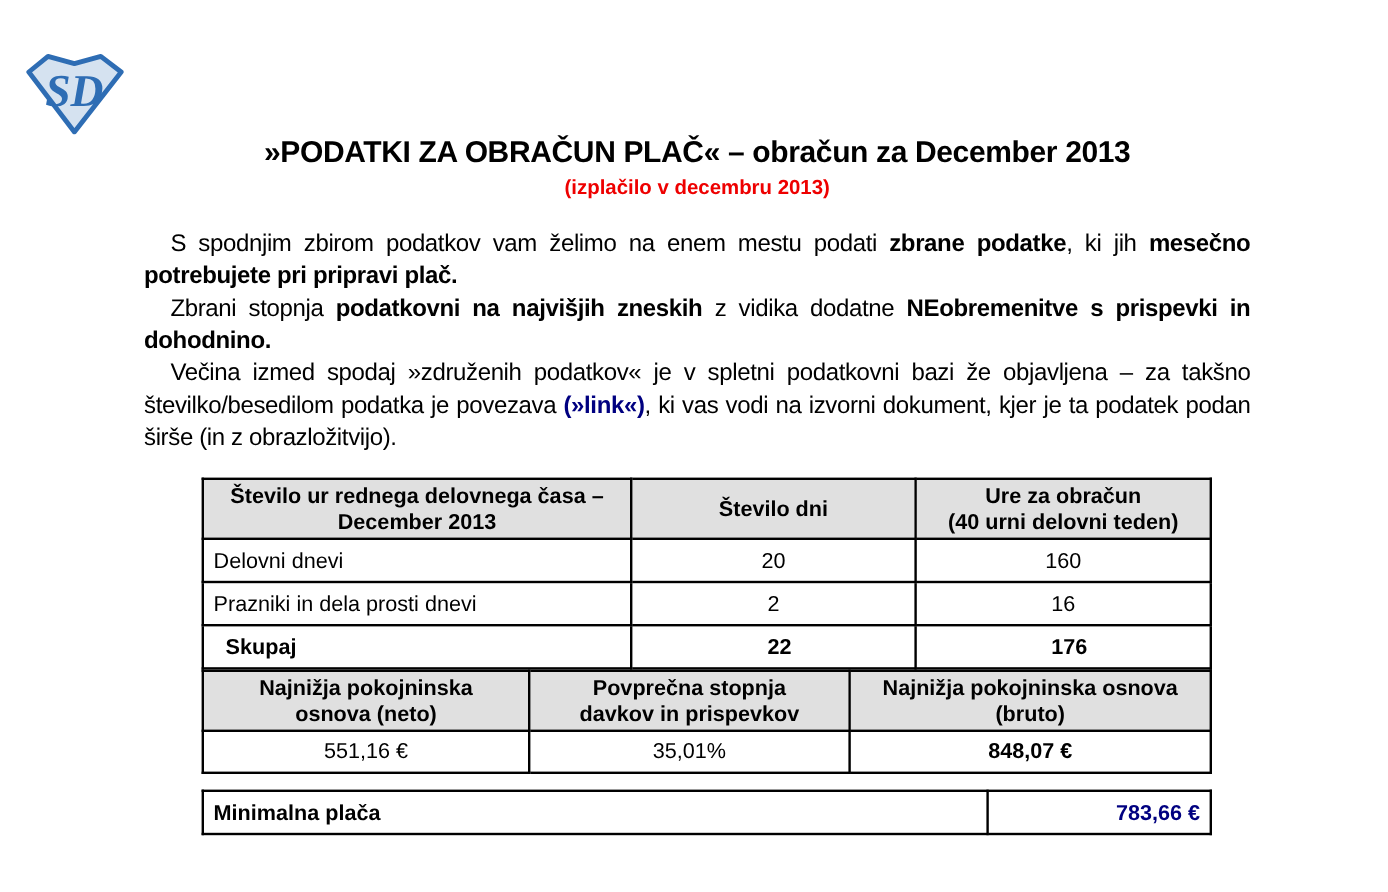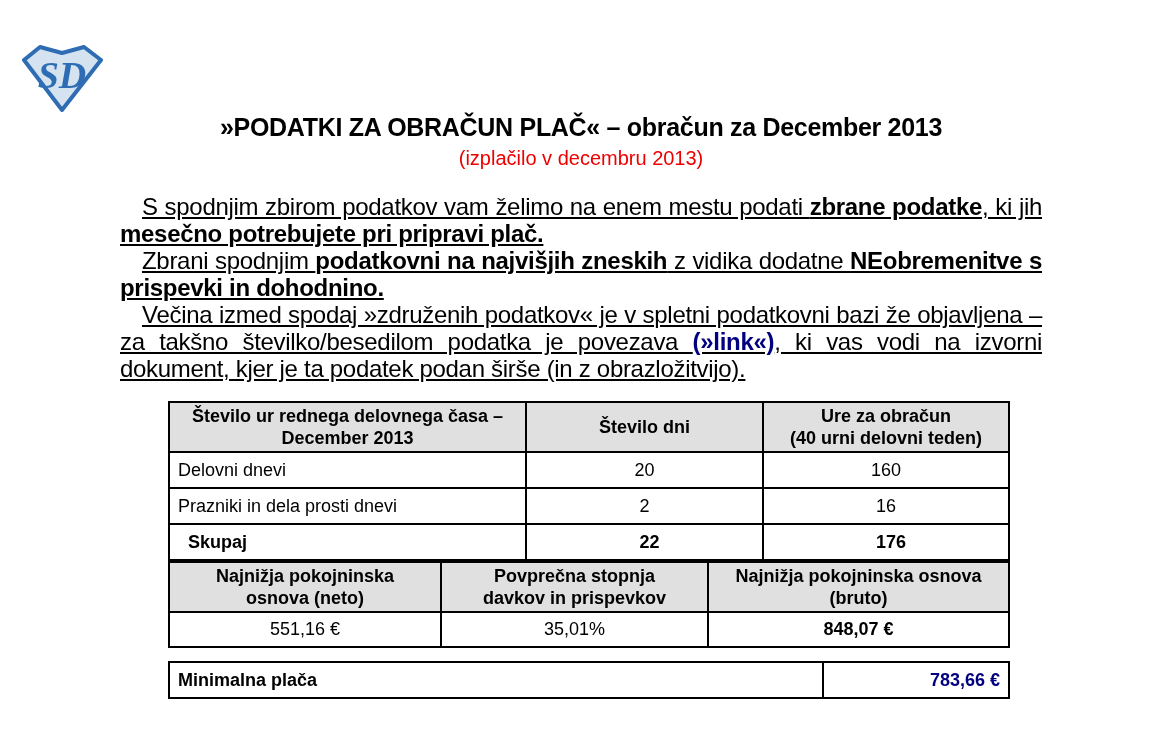--- a/index.html
+++ b/index.html
@@ -28,34 +28,33 @@
   }
   .title {
     font-size: 25px;
     font-weight: bold;
     text-align: center;
     line-height: 30px;
     letter-spacing: -0.3px;
   }
   .subtitle {
     margin-top: 5px;
-    font-size: 20px;
-    font-weight: normal;
+    font-size: 17px;
+    font-weight: bold;
     text-align: center;
     color: var(--c-red, #ee0000);
   }
   .paragraphs { margin-top: 23px; }
   .paragraphs p {
     margin: 0;
-    font-size: 24px;
+    font-size: 20px;
     line-height: 27px;
     text-align: justify;
     text-indent: 22px;
     letter-spacing: -0.3px;
-    text-decoration: underline;
   }
   .b { font-weight: bold; }
   .link { color: var(--c-link, #000080); }
   .section-heading {
     margin: 19px 0 0 25px;
     font-size: 20px;
     font-weight: bold;
     letter-spacing: 0.2px;
   }
   table.tbl {
@@ -106,21 +105,21 @@
     <text id="logo-text" x="42" y="44" text-anchor="middle" font-family="Liberation Serif, serif" font-size="38" font-weight="bold" font-style="italic" fill="#2e6db4">SD</text>
   </svg>
 
   <div class="content">
 
     <div class="title">»PODATKI ZA OBRAČUN PLAČ« – obračun za December 2013</div>
     <div class="subtitle">(izplačilo v decembru 2013)</div>
 
     <div class="paragraphs" id="paragraphs">
         <p><span>S spodnjim zbirom podatkov vam želimo na enem mestu podati </span><span class="b">zbrane podatke</span><span>, ki jih </span><span class="b">mesečno potrebujete pri pripravi plač.</span></p>
-        <p><span>Zbrani spodnjim </span><span class="b">podatkovni na najvišjih zneskih</span><span> z vidika dodatne </span><span class="b">NEobremenitve s prispevki in dohodnino.</span></p>
+        <p><span>Zbrani stopnja </span><span class="b">podatkovni na najvišjih zneskih</span><span> z vidika dodatne </span><span class="b">NEobremenitve s prispevki in dohodnino.</span></p>
         <p><span>Večina izmed spodaj »združenih podatkov« je v spletni podatkovni bazi že objavljena – za takšno številko/besedilom podatka je povezava </span><span class="b link">(»link«)</span><span>, ki vas vodi na izvorni dokument, kjer je ta podatek podan širše (in z obrazložitvijo).</span></p>
       </div>
 
 
     <table class="tbl t1">
       <colgroup>
           <col style="width:357px">
           <col style="width:237px">
           <col style="width:246px">
         </colgroup>

